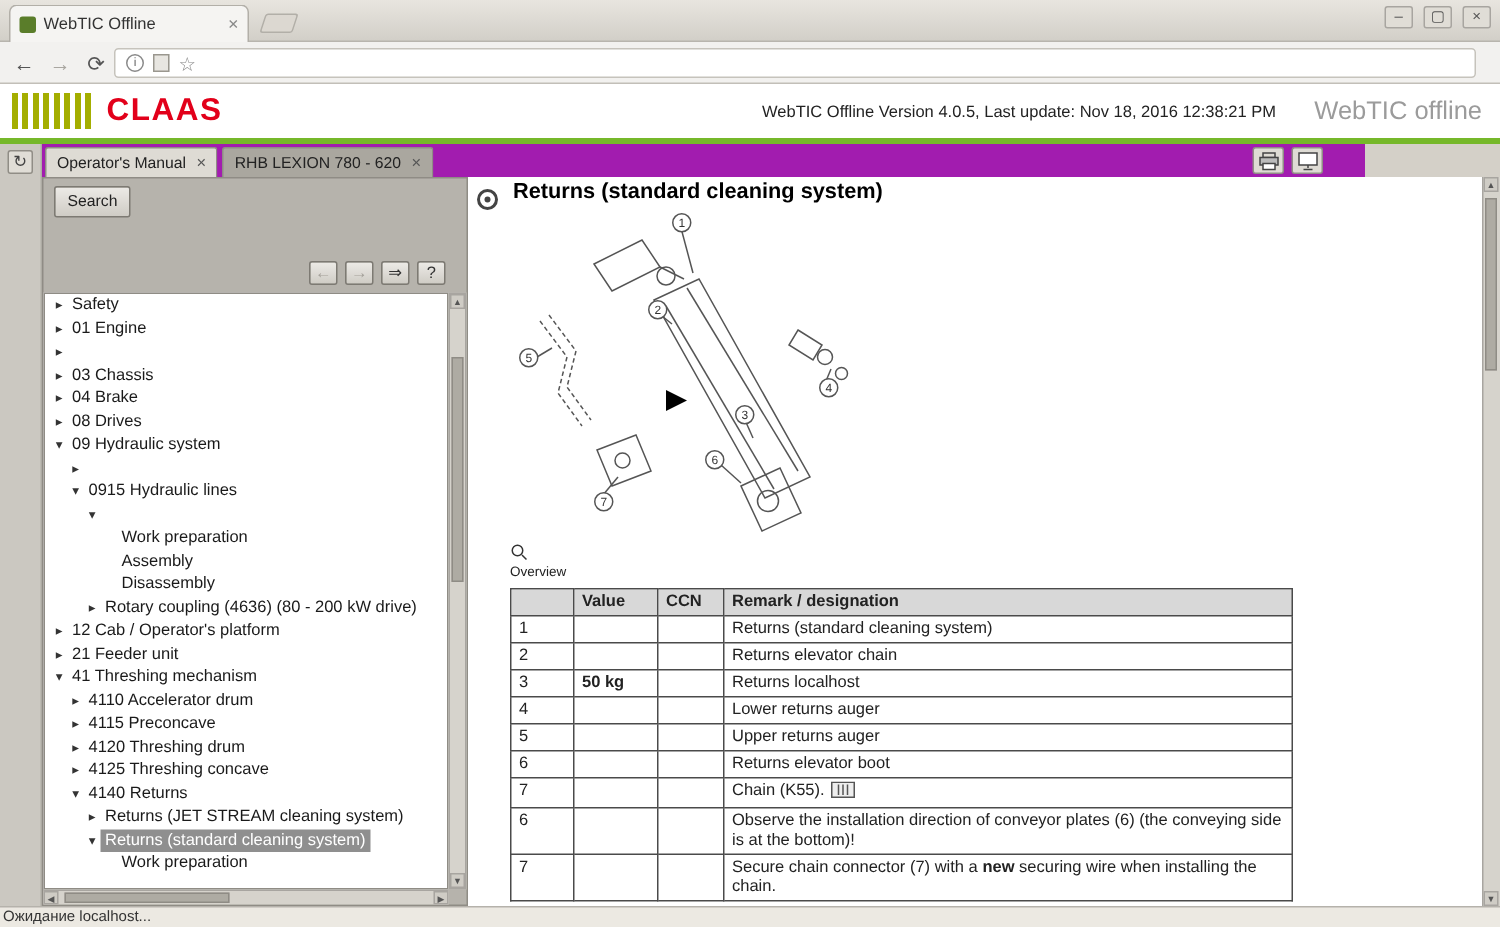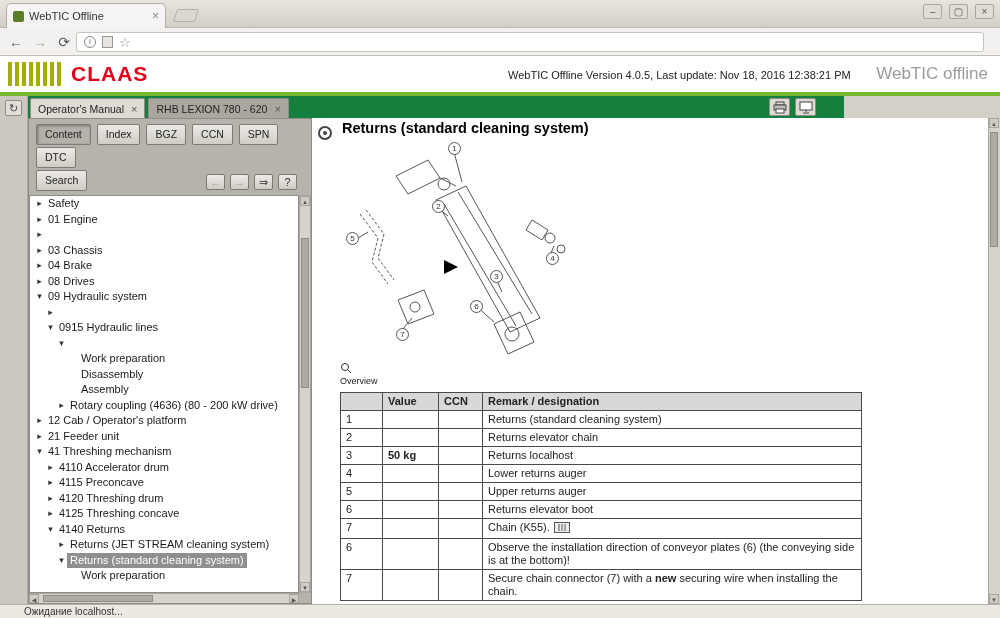--- a/index.html
+++ b/index.html
@@ -44,21 +44,21 @@
   .claas-logo { position:absolute; left:8px; top:6px; display:flex; align-items:center; }
   .logo-bars { width:56px; height:24px;
     background:repeating-linear-gradient(90deg, var(--claas-green,#a4ae00) 0 4px, transparent 4px 7px); }
   .logo-text { font-size:21px; font-weight:700; color:var(--claas-red,#e2001a);
     margin-left:7px; letter-spacing:1px; }
   .version-text { position:absolute; left:508px; top:13px; font-size:11px; color:#222; }
   .product-name { position:absolute; right:12px; top:8px; font-size:17px; color:#9b9b9b; }
   .accent-line { position:absolute; left:0; top:92px; width:1000px; height:4px;
     background:var(--accent-green,#76b82a); }
   
-  .doc-tabbar { position:absolute; left:0; top:96px; width:844px; height:22px; background:#15803d; }
+  .doc-tabbar { position:absolute; left:0; top:96px; width:910px; height:22px; background:#a21caf; }
   .left-strip { position:absolute; left:0; top:96px; width:28px; height:508px;
     background:#cbc8c1; border-right:1px solid #aeaba4; }
   .panel-refresh-button { position:absolute; left:5px; top:4px; width:17px; height:16px;
     background:#e0ddd6; border:1px solid #908d86; border-radius:2px;
     font-size:11px; line-height:14px; text-align:center; color:#444; }
   .doc-tabs { position:absolute; left:30px; top:2px; display:flex; gap:3px; }
   .doc-tab { height:20px; display:flex; align-items:center; gap:7px; padding:0 7px;
     font-size:10.5px; background:#dedbd4; border:1px solid #8f8c85; border-bottom:none;
     border-radius:2px 2px 0 0; color:#222; }
   .doc-tab.active { background:#aaa79f; }
@@ -120,21 +120,21 @@
   .doc-table th { background:#d8d8d8; font-weight:bold; height:17px; }
   .doc-table td.c-no { }
   .doc-table td.c-value { font-weight:bold; }
   .doc-table td .bold { font-weight:bold; }
   .chain-icon-wrap { display:inline-block; vertical-align:-2px; margin-left:4px; }
   .content-vscroll { position:absolute; right:0; top:118px; width:12px; height:486px;
     background:#d6d3cc; border-left:1px solid #a8a5a0; }
   
   .statusbar { position:absolute; left:0; top:604px; width:1000px; height:14px;
     background:#ece9e2; border-top:1px solid #b5b2ab; font-size:10px;
-    line-height:13px; padding-left:24px; color:#333; }
+    line-height:13px; padding-left:2px; color:#333; }
 </style>
 </head>
 <body>
 
 <div class="titlebar">
   <div class="browser-tab">
     <span class="tab-favicon"></span>
     <span class="tab-title">WebTIC Offline</span>
     <span class="tab-close">×</span>
   </div>
@@ -194,21 +194,20 @@
       </svg>
     </span>
   </div>
 </div>
 <div class="left-strip">
   <span class="panel-refresh-button">↻</span>
 </div>
 
 <div class="sidebar">
   <div class="sidebar-buttons">
-    <div id="sb-row1"><span class="sb-btn active">Content</span><span class="sb-btn">Index</span><span class="sb-btn">BGZ</span><span class="sb-btn">CCN</span><span class="sb-btn">SPN</span><span class="sb-btn">DTC</span></div>
     <div>
       <span class="sb-btn">Search</span>
     </div>
   </div>
   <div class="sidebar-nav">
     <span class="snav-btn disabled">←</span>
     <span class="snav-btn disabled">→</span>
     <span class="snav-btn">⇒</span>
     <span class="snav-btn">?</span>
   </div>
@@ -249,25 +248,25 @@
       </div>
       <div class="tree-row" style="padding-left: 26px;">
         <span class="tree-arrow">▾</span>
       </div>
       <div class="tree-row" style="padding-left: 37px;">
         <span class="tree-arrow"></span>
         <span class="tree-label">Work preparation</span>
       </div>
       <div class="tree-row" style="padding-left: 37px;">
         <span class="tree-arrow"></span>
-        <span class="tree-label">Disassembly</span>
+        <span class="tree-label">Assembly</span>
       </div>
       <div class="tree-row" style="padding-left: 37px;">
         <span class="tree-arrow"></span>
-        <span class="tree-label">Assembly</span>
+        <span class="tree-label">Disassembly</span>
       </div>
       <div class="tree-row" style="padding-left: 26px;">
         <span class="tree-arrow">▸</span>
         <span class="tree-label">Rotary coupling (4636) (80 - 200 kW drive)</span>
       </div>
       <div class="tree-row" style="padding-left: 4px;">
         <span class="tree-arrow">▸</span>
         <span class="tree-label">12 Cab / Operator's platform</span>
       </div>
       <div class="tree-row" style="padding-left: 4px;">

